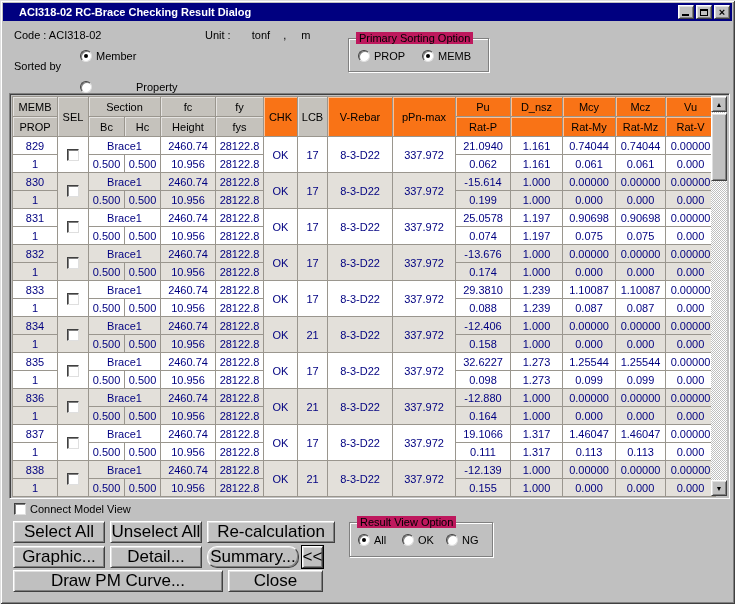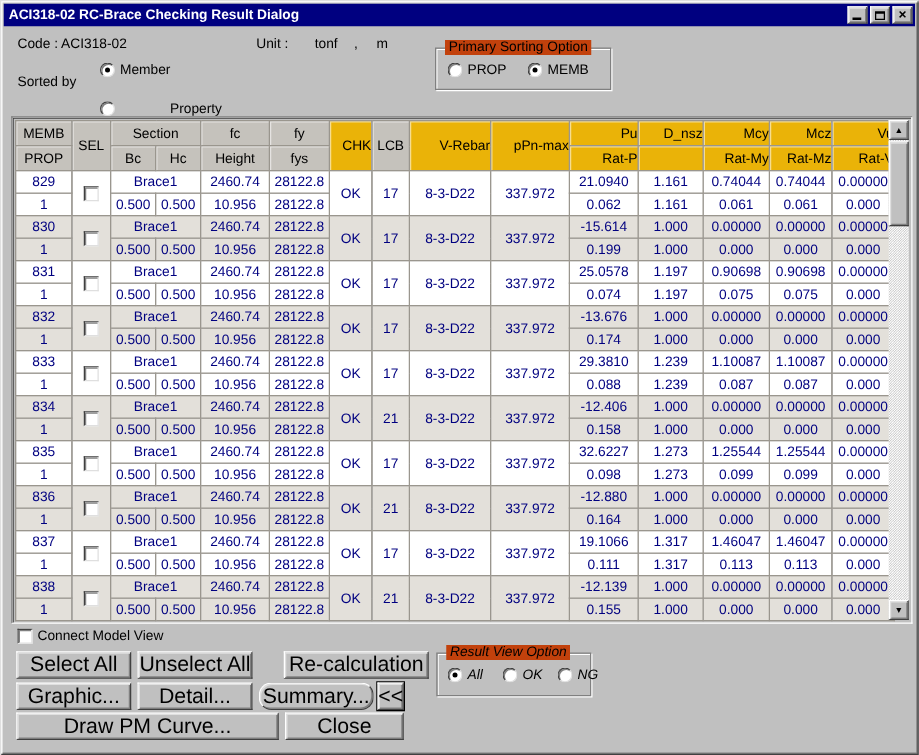--- a/index.html
+++ b/index.html
@@ -10,42 +10,42 @@
     position:relative; width:735px; height:604px; background:#C0C0C0;
     box-shadow: inset 1px 1px 0 #dfdfdf, inset -1px -1px 0 #404040,
                 inset 2px 2px 0 #fff,    inset -2px -2px 0 #808080;
     overflow:hidden;
   }
 
   
   .titlebar {
     position:absolute; left:3px; top:3px; right:3px; height:18px;
     background:#000080; color:#fff; display:flex; align-items:center;
-    padding-left:4px; font-weight:bold; font-size:11px;
+    padding-left:16px; font-weight:bold; font-size:11px;
   }
   .title-btns { position:absolute; right:2px; top:2px; display:flex; gap:2px; }
   .tbtn {
     width:16px; height:14px; background:#C0C0C0; position:relative;
     border:1px solid; border-color:#fff #404040 #404040 #fff;
     box-shadow: inset 1px 1px 0 #dfdfdf, inset -1px -1px 0 #808080;
     display:flex; align-items:center; justify-content:center;
     color:#000; font-size:9px; font-weight:bold;
   }
   .glyph-min { position:absolute; left:3px; bottom:2px; width:7px; height:2px; background:#000; }
   .glyph-max { width:8px; height:7px; border:1px solid #000; border-top:2px solid #000; }
   .glyph-close { font-size:11px; line-height:10px; font-family:"Liberation Sans",sans-serif; }
 
   
   .lbl { position:absolute; color:#000; }
   .groupbox {
     position:absolute; border:1px solid #808080; background:transparent;
     box-shadow: inset 1px 1px 0 #fff, 1px 1px 0 #fff;
   }
   .groupbox .gb-title {
-    position:absolute; top:-7px; left:7px; background:#c2410c; padding:0 3px; color:#000;
+    position:absolute; top:-7px; left:7px; background:#be185d; padding:0 3px; color:#000;
   }
   .radio-row { position:absolute; display:flex; align-items:center; gap:4px; }
   .radio {
     width:12px; height:12px; border-radius:50%; background:#fff; position:relative;
     border:1px solid; border-color:#404040 #dfdfdf #dfdfdf #404040;
     box-shadow: inset 1px 1px 0 #808080;
     flex:0 0 auto;
   }
   .radio.checked::after {
     content:""; position:absolute; left:3px; top:3px; width:4px; height:4px;
@@ -57,21 +57,21 @@
     position:absolute; left:9px; top:93px; width:721px; height:406px; background:#C0C0C0;
     border:1px solid; border-color:#808080 #fff #fff #808080;
     box-shadow: inset 1px 1px 0 #404040;
   }
   table.grid { position:absolute; left:2px; top:2px; border-collapse:collapse; table-layout:fixed; width:702px; }
   table.grid td, table.grid th {
     border:1px solid #9a968e; overflow:hidden; white-space:nowrap;
     text-align:center; vertical-align:middle; font-weight:normal;
   }
   table.grid th { height:20px; color:#000; background:#c5c2bc; box-shadow: inset 1px 1px 0 rgba(255,255,255,.55); }
-  table.grid th.hl { background:#eab308;text-align:right; }
+  table.grid th.hl { background:#f97316; }
   table.grid td { height:18px; color:#000080; background:#fff; }
   tr.alt td { background:#e3e0da; }
   .checkbox {
     display:inline-block; width:12px; height:12px; background:#fff; vertical-align:middle;
     border:1px solid; border-color:#404040 #dfdfdf #dfdfdf #404040;
     box-shadow: inset 1px 1px 0 #808080;
   }
 
   
   .sbar { position:absolute; top:2px; right:2px; width:16px; height:400px; }
@@ -508,31 +508,31 @@
     </div>
   </div>
 
   <div class="radio-row" style="left:14px; top:503px;">
     <span class="checkbox"></span>
     <span>Connect Model View</span>
   </div>
 
   <div class="btn95" style="left:13px;  top:521px; width:92px;">Select All</div>
   <div class="btn95" style="left:110px; top:521px; width:92px;">Unselect All</div>
-  <div class="btn95" style="left:207px; top:521px; width:116px;margin-left:20px;">Re-calculation</div>
+  <div class="btn95" style="left:207px; top:521px; width:128px;">Re-calculation</div>
 
   <div class="btn95" style="left:13px;  top:546px; width:92px;">Graphic...</div>
   <div class="btn95" style="left:110px; top:546px; width:92px;">Detail...</div>
   <div class="btn95" style="left:207px; top:546px; width:92px;border-radius:10px;">Summary...</div>
   <div class="btn95 default" style="left:302px; top:546px; width:21px;">&lt;&lt;</div>
 
   <div class="btn95" style="left:13px;  top:570px; width:210px;">Draw PM Curve...</div>
   <div class="btn95" style="left:228px; top:570px; width:95px;">Close</div>
 
-  <div class="groupbox" style="left:349px; top:522px; width:124px; height:35px;font-style:italic;">
+  <div class="groupbox" style="left:349px; top:522px; width:144px; height:35px;">
     <span class="gb-title">Result View Option</span>
     <div class="radio-row" style="left:8px; top:11px;">
       <span class="radio checked"></span>
       <span>All</span>
     </div>
     <div class="radio-row" style="left:52px; top:11px;">
       <span class="radio"></span>
       <span>OK</span>
     </div>
     <div class="radio-row" style="left:96px; top:11px;">

